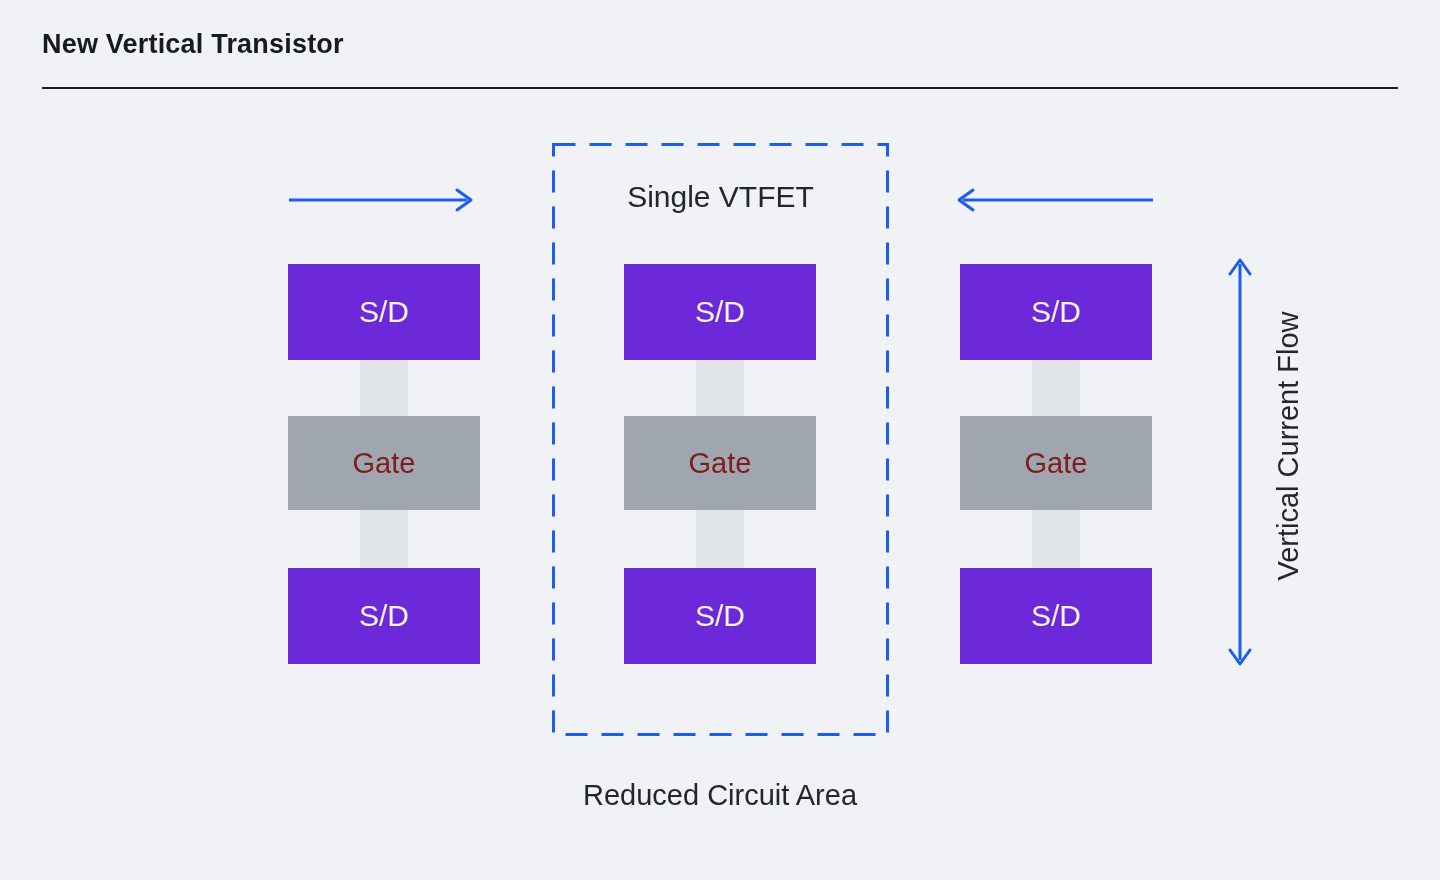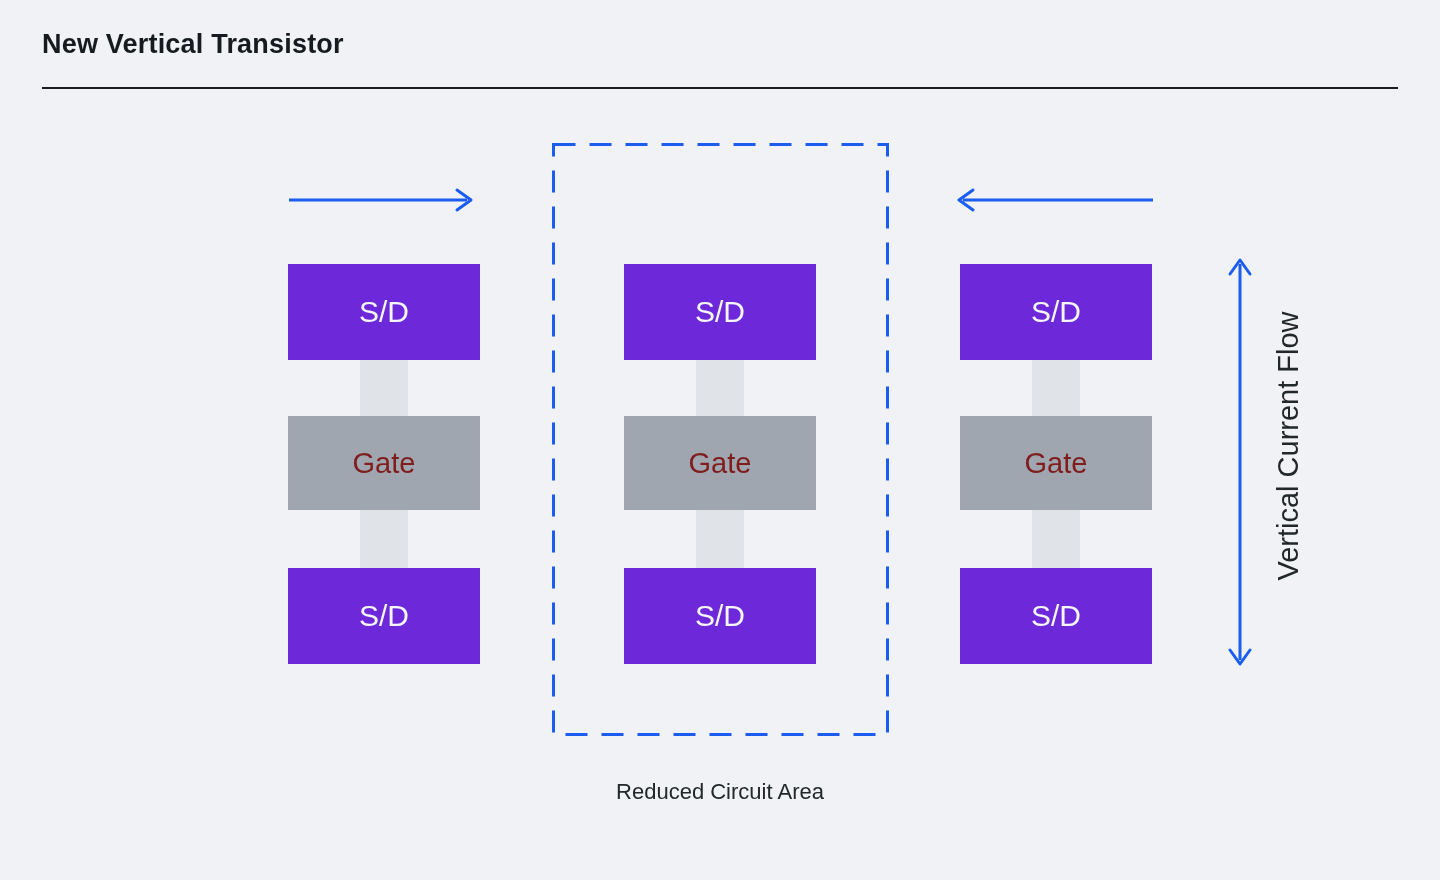--- a/index.html
+++ b/index.html
@@ -109,21 +109,21 @@
     font-size: 29px;
     color: #21272a;
     transform: rotate(-90deg);
   }
   .caption {
     position: absolute;
     left: 520px;
     top: 779px;
     width: 400px;
     text-align: center;
-    font-size: 22px;
+    font-size: 29px;
     color: #21272a;
   }
 </style>
 </head>
 <body>
 
 <div class="page">
 
   <div class="title">New Vertical Transistor</div>
   <div class="title-rule"></div>
@@ -134,20 +134,21 @@
   </svg>
 
   <svg class="arrow-svg arrow-left-svg" width="198" height="30" viewBox="0 0 198 30">
     <line x1="196" y1="14" x2="6" y2="14" stroke="#1a5df0" stroke-width="3"></line>
     <polyline points="16,4 2,14 16,24" fill="none" stroke="#1a5df0" stroke-width="3" stroke-linecap="round" stroke-linejoin="round"></polyline>
   </svg>
 
   <svg class="dashed-box" width="337" height="593" viewBox="0 0 337 593">
     <rect x="1.5" y="1.5" width="334" height="590" fill="none" stroke="#1a5df0" stroke-width="3" stroke-dasharray="22 14"></rect>
   </svg>
+  <div class="box-label">Single VTFET</div>
 
   <div class="stack stack-left">
     <div class="pillar"></div>
     <div class="block sd sd-top">S/D</div>
     <div class="block gate">Gate</div>
     <div class="block sd sd-bottom">S/D</div>
   </div>
 
   <div class="stack stack-center">
     <div class="pillar"></div>

